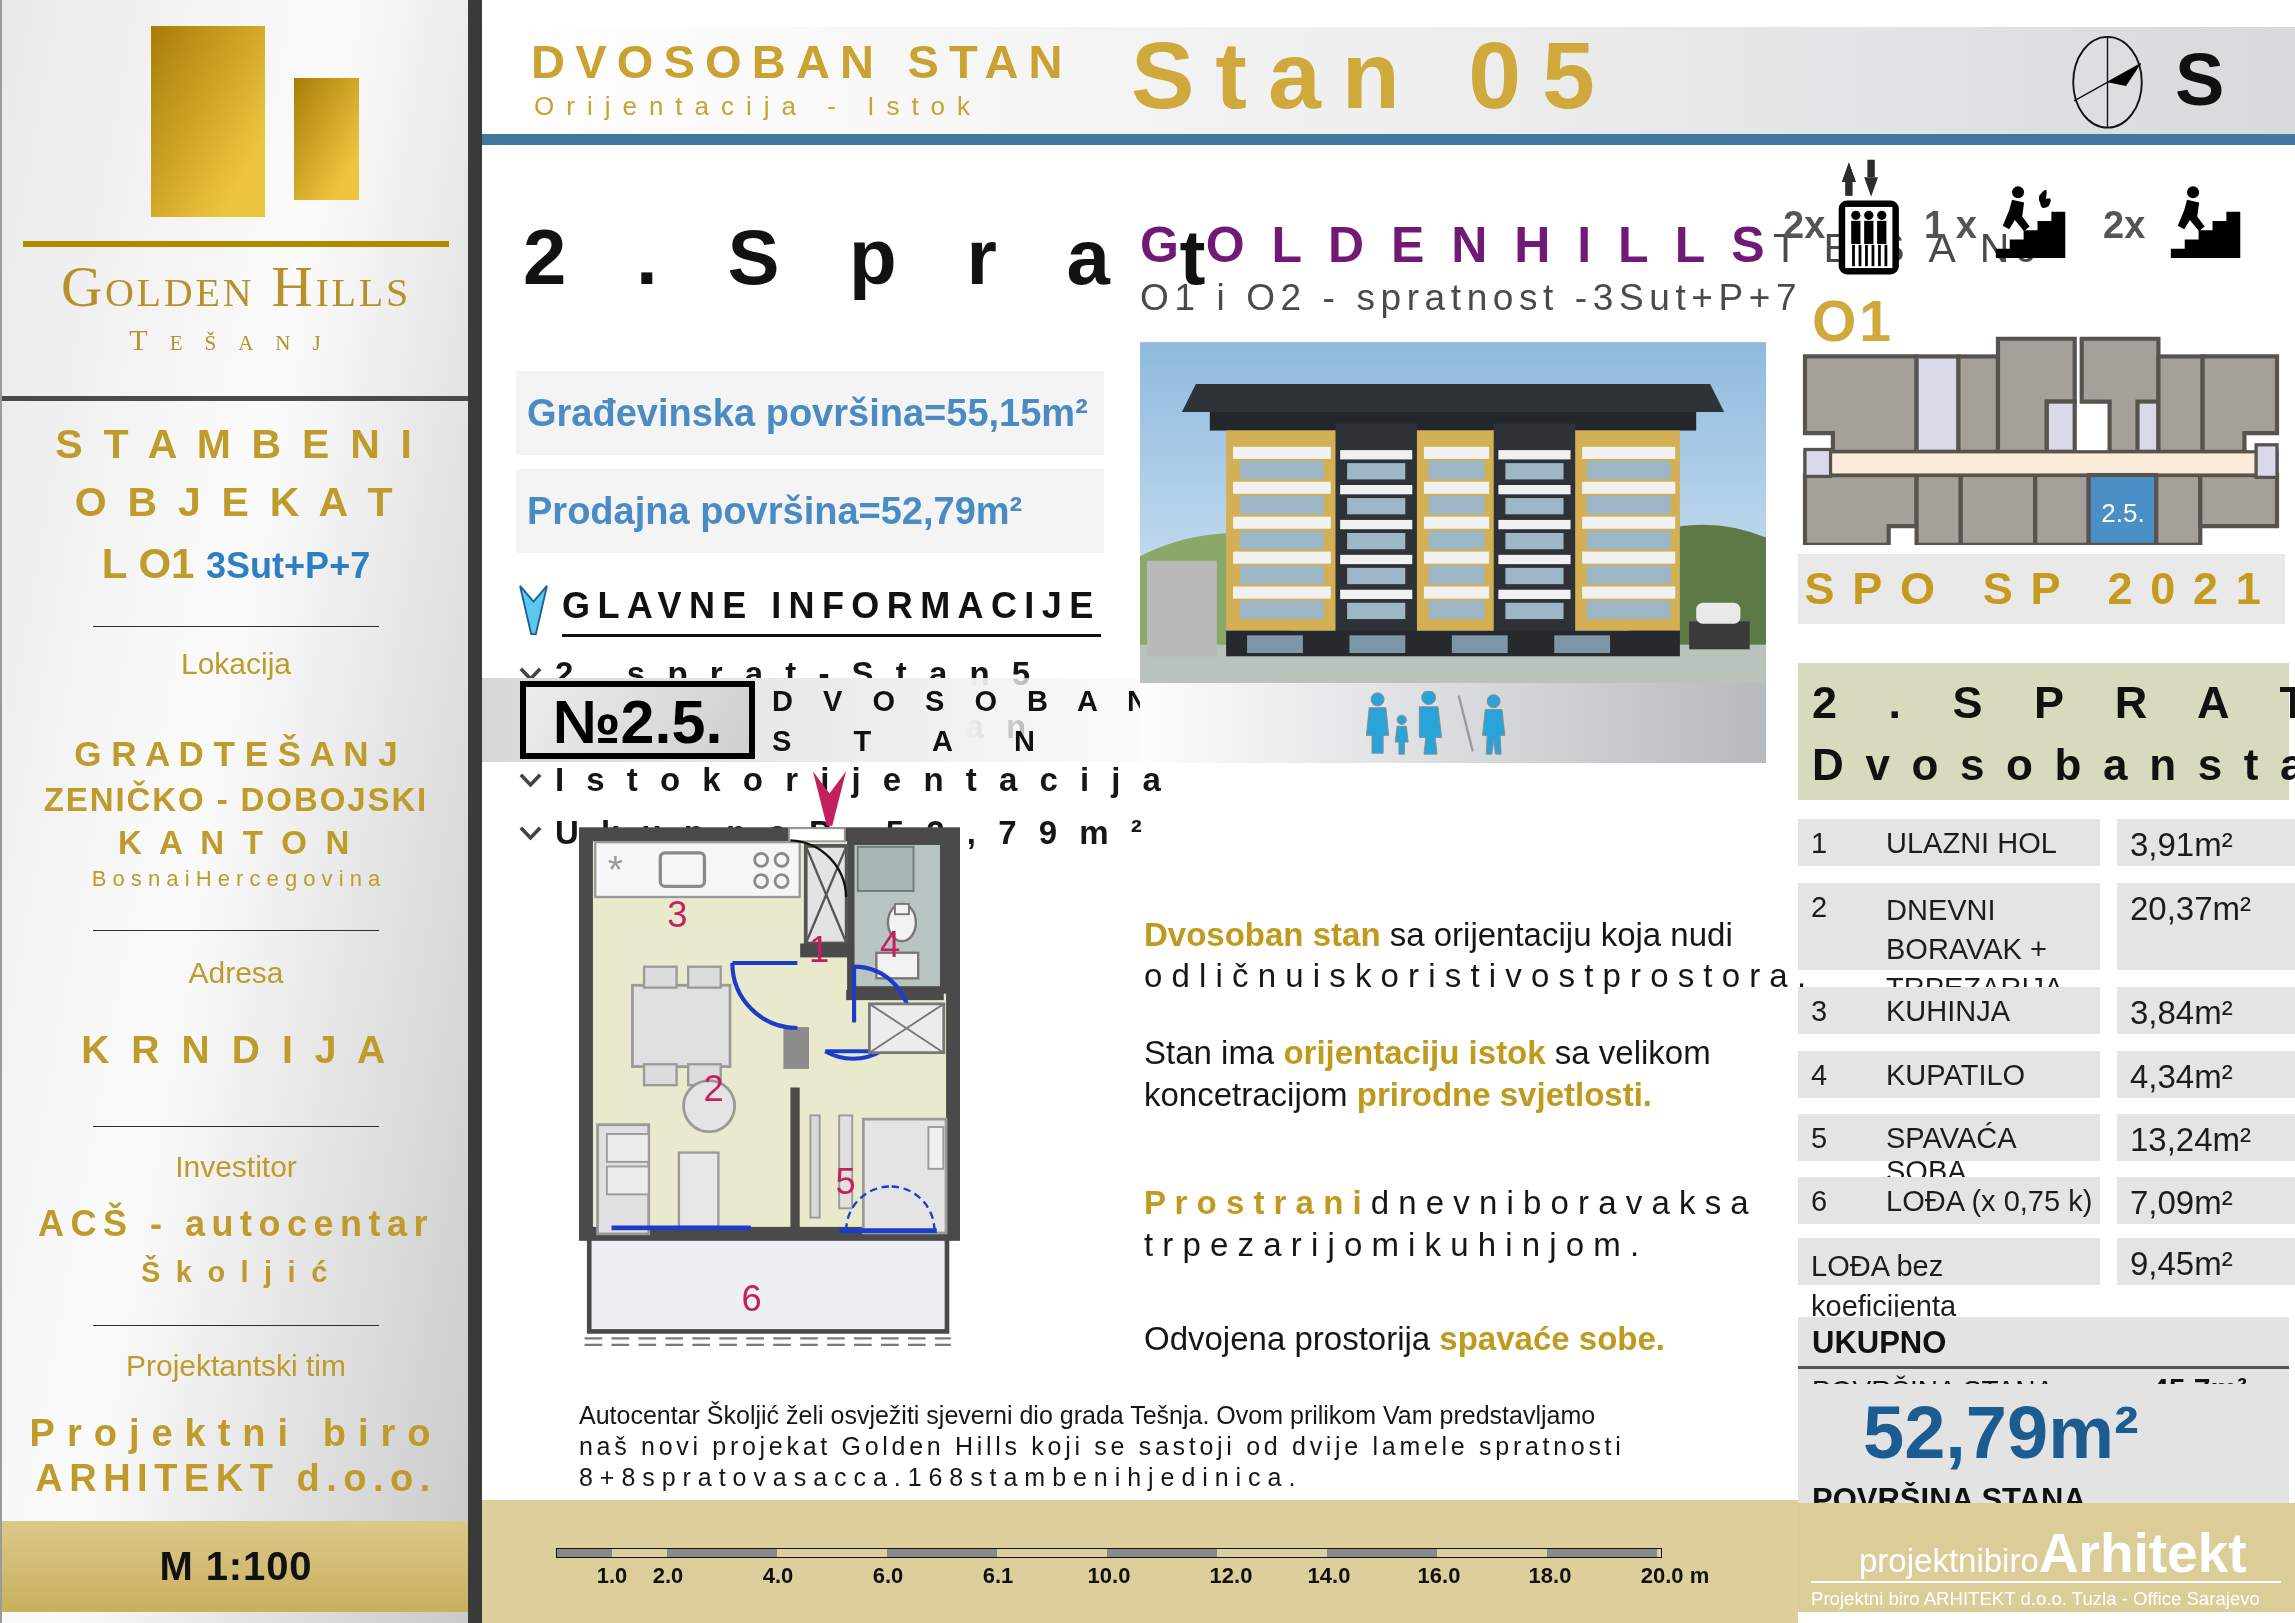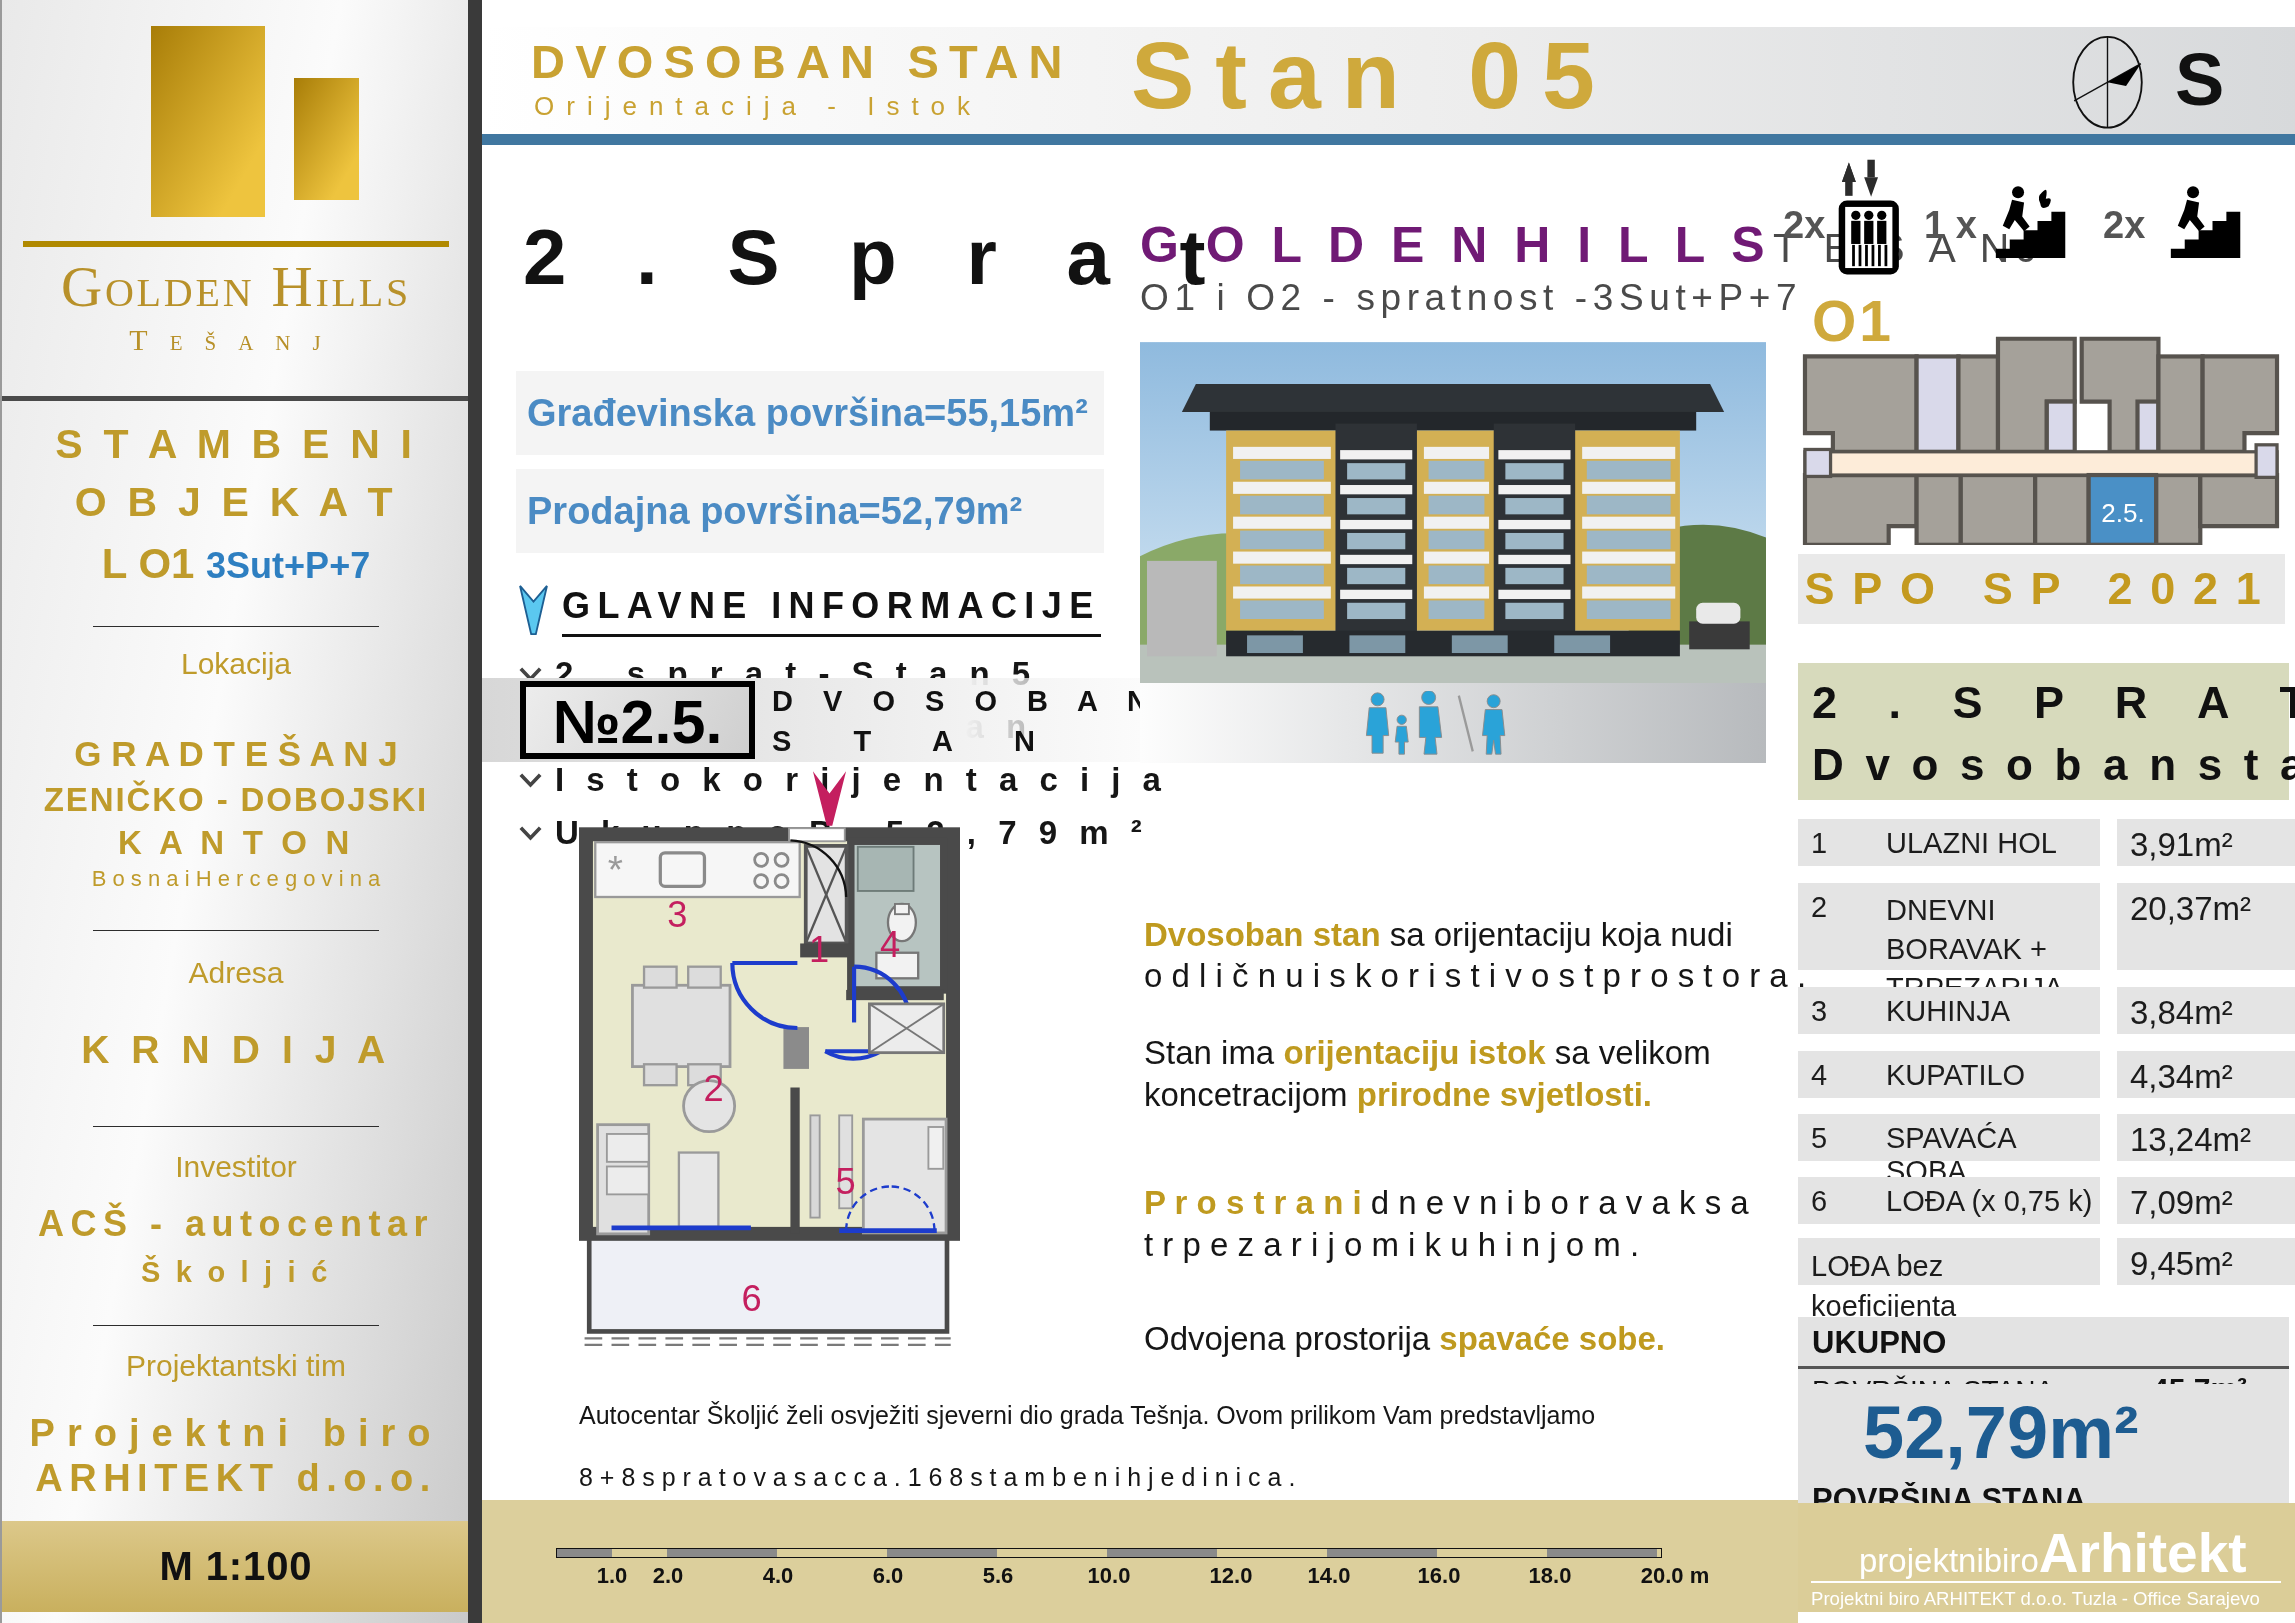--- a/index.html
+++ b/index.html
@@ -370,41 +370,42 @@
   <div class="abs para" style="left:1144px;top:1184px;">
     <span class="bgold">P r o s t r a n i</span><span>  d n e v n i   b o r a v a k   s a</span>
   </div>
   <div class="abs para" style="left:1144px;top:1226px;">t r p e z a r i j o m   i   k u h i n j o m .</div>
 
   <div class="abs para" style="left:1144px;top:1320px;">
     <span>Odvojena prostorija </span><span class="bgold">spavaće sobe.</span>
   </div>
 
   <div class="abs" style="left:579px;top:1401px;font-size:25px;color:#161616;white-space:nowrap;">Autocentar Školjić želi osvježiti sjeverni dio grada Tešnja. Ovom prilikom Vam predstavljamo</div>
+  <div class="abs" style="left:579px;top:1432px;font-size:25px;letter-spacing:3.7px;color:#161616;white-space:nowrap;">naš novi projekat Golden Hills koji se sastoji od dvije lamele spratnosti</div>
   <div class="abs" style="left:579px;top:1463px;font-size:25px;color:#161616;white-space:nowrap;">8   + 8   s p r a t o v a   s a   c c a . 1 6 8   s t a m b e n i h   j e d i n i c a .</div>
 
   <div id="tan-band" class="abs"></div>
   <div id="scalebar" class="abs">
     <div class="seg-g" style="width:55px"></div>
     <div class="seg-t" style="width:55px"></div>
     <div class="seg-g" style="width:110px"></div>
     <div class="seg-t" style="width:110px"></div>
     <div class="seg-g" style="width:110px"></div>
     <div class="seg-t" style="width:110px"></div>
     <div class="seg-g" style="width:110px"></div>
     <div class="seg-t" style="width:110px"></div>
     <div class="seg-g" style="width:110px"></div>
     <div class="seg-t" style="width:110px"></div>
     <div class="seg-g" style="width:110px"></div>
   </div>
   <span class="abs tick" style="left:612px;">1.0</span>
   <span class="abs tick" style="left:668px;">2.0</span>
   <span class="abs tick" style="left:778px;">4.0</span>
   <span class="abs tick" style="left:888px;">6.0</span>
-  <span class="abs tick" style="left:998px;">5.6</span>
+  <span class="abs tick" style="left:998px;">6.1</span>
   <span class="abs tick" style="left:1109px;">10.0</span>
   <span class="abs tick" style="left:1219px;margin-left:12px;">12.0</span>
   <span class="abs tick" style="left:1329px;">14.0</span>
   <span class="abs tick" style="left:1439px;">16.0</span>
   <span class="abs tick" style="left:1550px;">18.0</span>
   <span class="abs tick" style="left:1675px;">20.0 m</span>
 
   <div class="abs" style="left:1783px;top:204px;font-size:38px;font-weight:bold;color:#555;">2x</div>
   <svg class="abs" style="left:1835px;top:154px;" width="81" height="123" viewBox="0 0 175 265">
     <polygon points="45,60 15,60 30,18" fill="#2c2c2c" transform="rotate(0 30 40)"></polygon>

